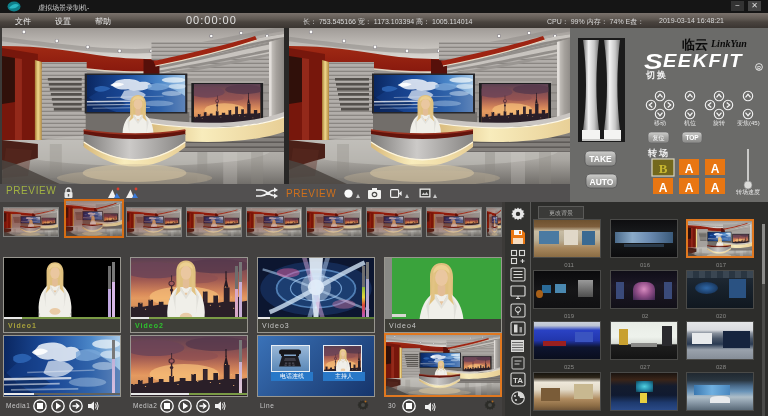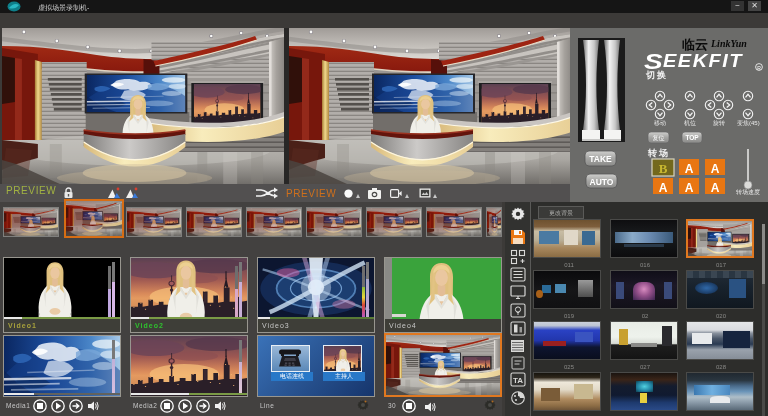--- a/index.html
+++ b/index.html
@@ -292,20 +292,29 @@
 </svg>
 <div class="abs" id="title">
   <svg class="abs" style="left:7px;top:1px" width="14" height="11" viewBox="0 0 14 11">
         <ellipse cx="7" cy="5.5" rx="6.5" ry="5" fill="#0e7f8a"></ellipse>
         <path d="M2,7 Q7,1 12,4 Q8,9 2,7Z" fill="#2ab8c4"></path>
       </svg>
   <span class="t">虚拟场景录制机-</span>
   <span style="position:absolute;right:24px;top:1px;width:13px;height:10px;background:#333;color:#ddd;text-align:center;font-size:8px;line-height:9px">−</span>
   <span style="position:absolute;right:7px;top:1px;width:13px;height:10px;background:#444;color:#ddd;text-align:center;font-size:8px;line-height:9px">✕</span>
 </div>
+<div class="abs" id="menub">
+  <span class="m" style="left:15px">文件</span>
+      <span class="m" style="left:55px">设置</span>
+      <span class="m" style="left:95px">帮助</span>
+  <span id="tc">00:00:00</span>
+  <span class="stat" style="left:303px">长： 753.545166  宽： 1173.103394  高： 1005.114014</span>
+  <span class="stat" style="left:547px">CPU： 99%   内存： 74%   E盘：</span>
+  <span class="stat" style="left:659px">2019-03-14 16:48:21</span>
+</div>
 <div class="abs" id="win1"><svg width="282" height="156" viewBox="0 0 283 156" preserveAspectRatio="none">
         <use href="#studio"></use>
       </svg></div>
 <div class="abs" id="gap"></div>
     <div class="abs" id="win2"><svg width="283" height="156" viewBox="0 0 283 156" preserveAspectRatio="none">
         <use href="#studio"></use>
       </svg></div>
 <div class="abs" id="pbar">
   <span class="pv">PREVIEW</span>
   <span class="pg">PREVIEW</span>

